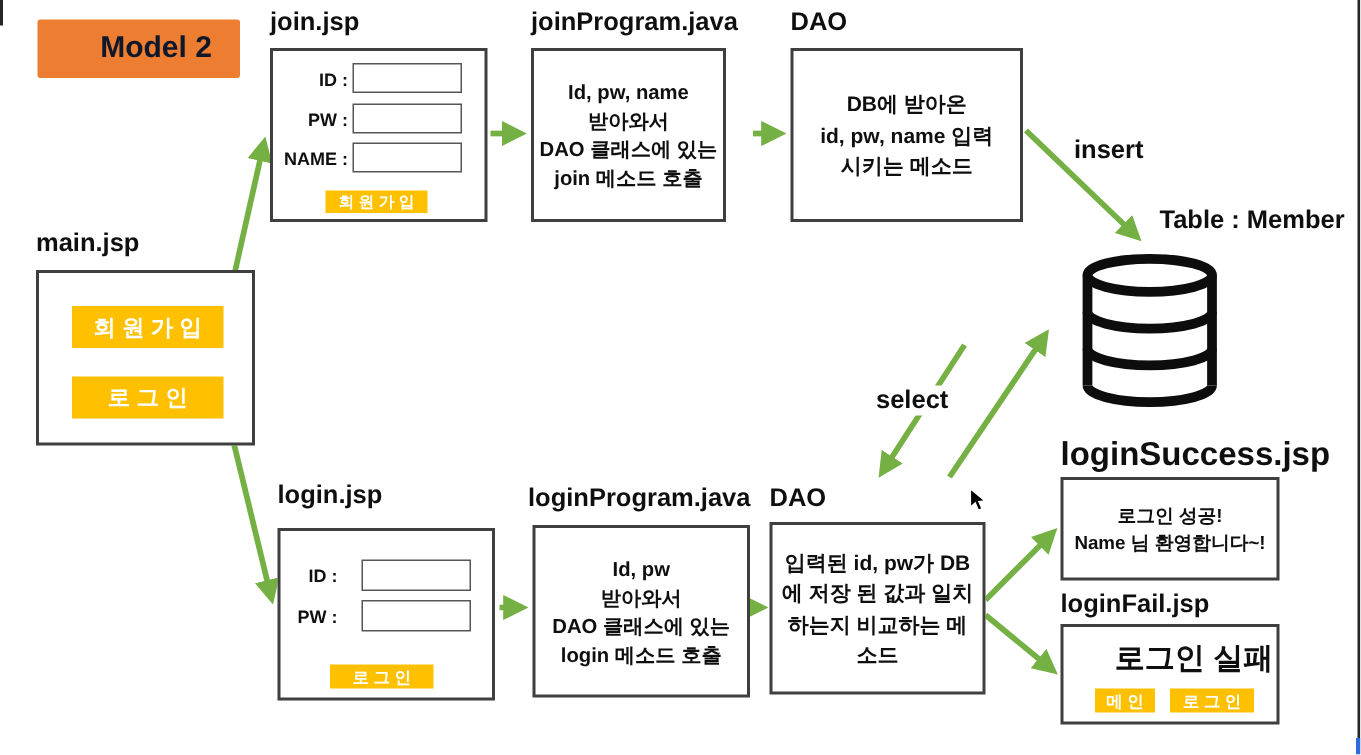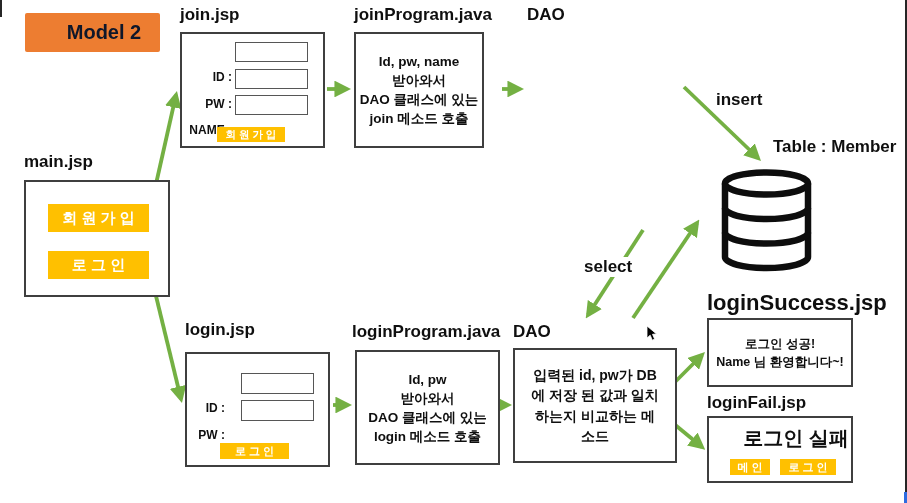--- a/index.html
+++ b/index.html
@@ -6,21 +6,21 @@
   #canvas{
     position:relative;width:907px;height:503px;background:#fff;overflow:hidden;
     font-family:"Liberation Sans","DejaVu Sans",sans-serif;color:#0f0f0f;
   }
   .abs{position:absolute;}
   .node-title{font-weight:bold;font-size:17px;text-align:left;color:#0f0f0f;white-space:nowrap;}
   .box{position:absolute;background:#fff;border:2px solid var(--line,#3f3f3f);box-sizing:border-box;}
   .flex-center{display:flex;flex-direction:column;align-items:center;justify-content:center;text-align:center;}
   .box-line{font-weight:bold;font-size:13.5px;line-height:19px;white-space:nowrap;}
   .dao-line{font-weight:bold;font-size:14px;line-height:20.5px;white-space:nowrap;}
-  .field-label{position:absolute;font-weight:bold;font-size:12px;text-align:right;white-space:nowrap;margin-top:24px;}
+  .field-label{position:absolute;font-weight:bold;font-size:12px;text-align:right;white-space:nowrap;}
   .field-input{position:absolute;background:#fff;border:1.6px solid #565656;box-sizing:border-box;}
   .amber-btn{
     position:absolute;background:var(--amber,#FFC000);color:#fff;font-weight:bold;
     display:flex;align-items:center;justify-content:center;white-space:nowrap;
   }
   .badge{
     position:absolute;background:var(--orange,#ED7D31);color:#0f172a;font-weight:bold;
     font-size:20px;display:flex;align-items:center;justify-content:center;border-radius:2px;padding-left:23px;
   }
   .flow-label{position:absolute;font-weight:bold;font-size:17px;white-space:nowrap;color:#0f0f0f;}
@@ -67,20 +67,25 @@
 
   <div class="abs node-title" style="left:354px;top:5px;width:146px;">joinProgram.java</div>
   <div class="box flex-center" style="left:354px;top:32px;width:130px;height:116px;">
     <div class="box-line">Id, pw, name</div>
     <div class="box-line">받아와서</div>
     <div class="box-line">DAO 클래스에 있는</div>
     <div class="box-line">join 메소드 호출</div>
   </div>
 
   <div class="abs node-title" style="left:527px;top:5px;width:155px;">DAO</div>
+  <div class="box flex-center" style="left:527px;top:32px;width:155px;height:116px;">
+    <div class="dao-line">DB에 받아온</div>
+    <div class="dao-line">id, pw, name 입력</div>
+    <div class="dao-line">시키는 메소드</div>
+  </div>
 
   <div class="flow-label" style="left:716px;top:90px;">insert</div>
   <div class="flow-label" style="left:773px;top:137px;">Table : Member</div>
 
   <svg class="abs" style="left:718px;top:169px;" width="97" height="104" viewBox="0 0 97 104">
     <g stroke="#0d0d0d" stroke-width="6.5" fill="none">
       <ellipse cx="48.5" cy="14.5" rx="41.5" ry="11"></ellipse>
       <path d="M7,14.5 V88"></path>
       <path d="M90,14.5 V88"></path>
       <path d="M7,39 a41.5,11 0 0 0 83,0"></path>
@@ -106,21 +111,21 @@
 
   <div class="abs node-title" style="left:352px;top:322px;width:150px;">loginProgram.java</div>
   <div class="box flex-center" style="left:355px;top:350px;width:145px;height:115px;">
     <div class="box-line">Id, pw</div>
     <div class="box-line">받아와서</div>
     <div class="box-line">DAO 클래스에 있는</div>
     <div class="box-line">login 메소드 호출</div>
   </div>
 
   <div class="abs node-title" style="left:513px;top:322px;width:144px;">DAO</div>
-  <div class="box flex-center" style="left:513px;top:348px;width:164px;height:115px;">
+  <div class="box flex-center" style="left:513px;top:348px;width:144px;height:115px;">
     <div class="dao-line">입력된 id, pw가 DB</div>
     <div class="dao-line">에 저장 된 값과 일치</div>
     <div class="dao-line">하는지 비교하는 메</div>
     <div class="dao-line">소드</div>
   </div>
 
   <div class="flow-label" style="left:581px;top:257px;background:#fff;padding:0 3px;">select</div>
 
   <div class="abs node-title" style="left:707px;top:290px;width:146px;font-size:22px;">loginSuccess.jsp</div>
   <div class="box flex-center" style="left:707px;top:318px;width:146px;height:69px;">

